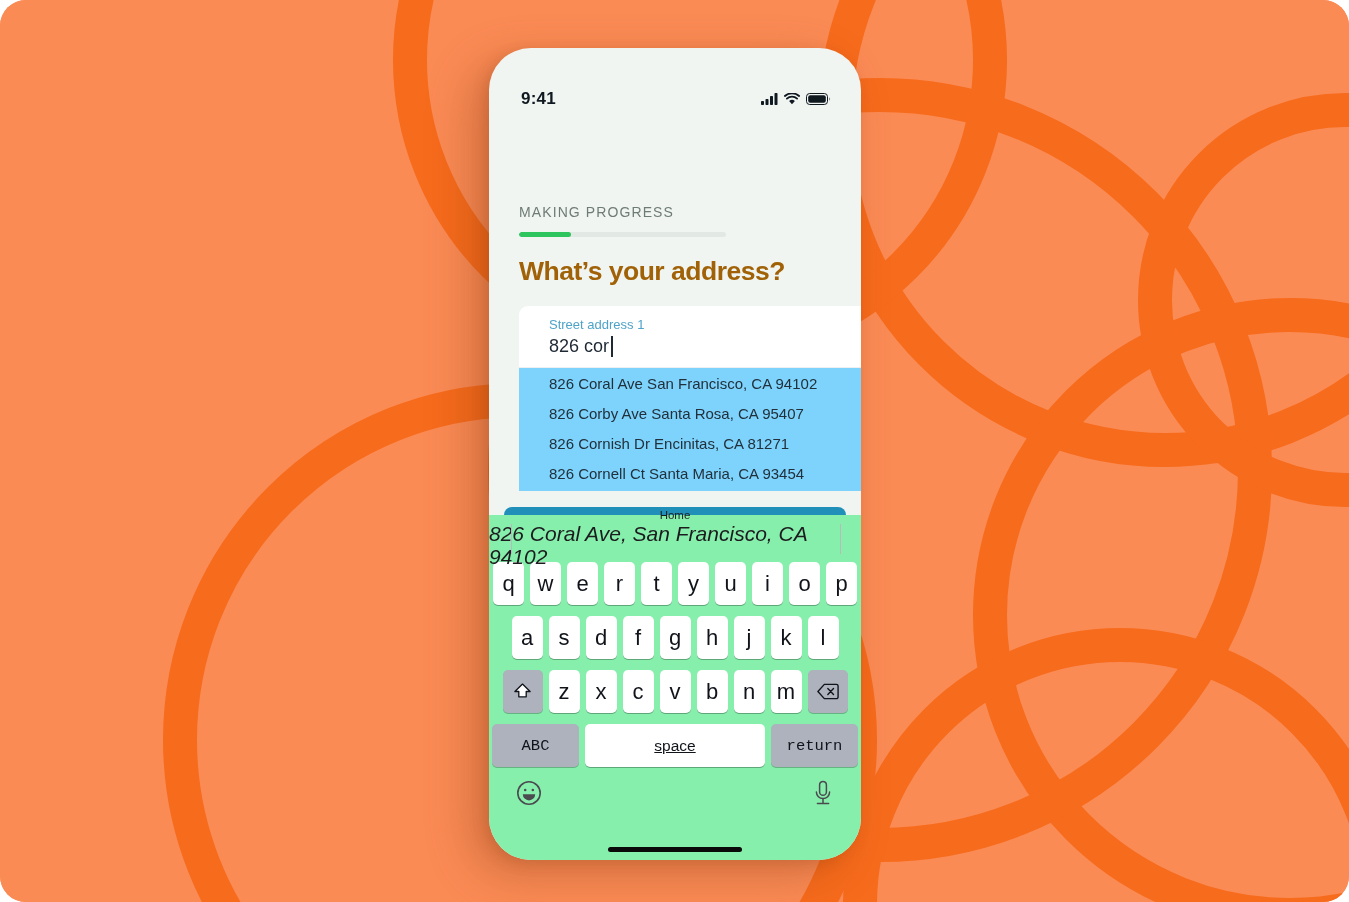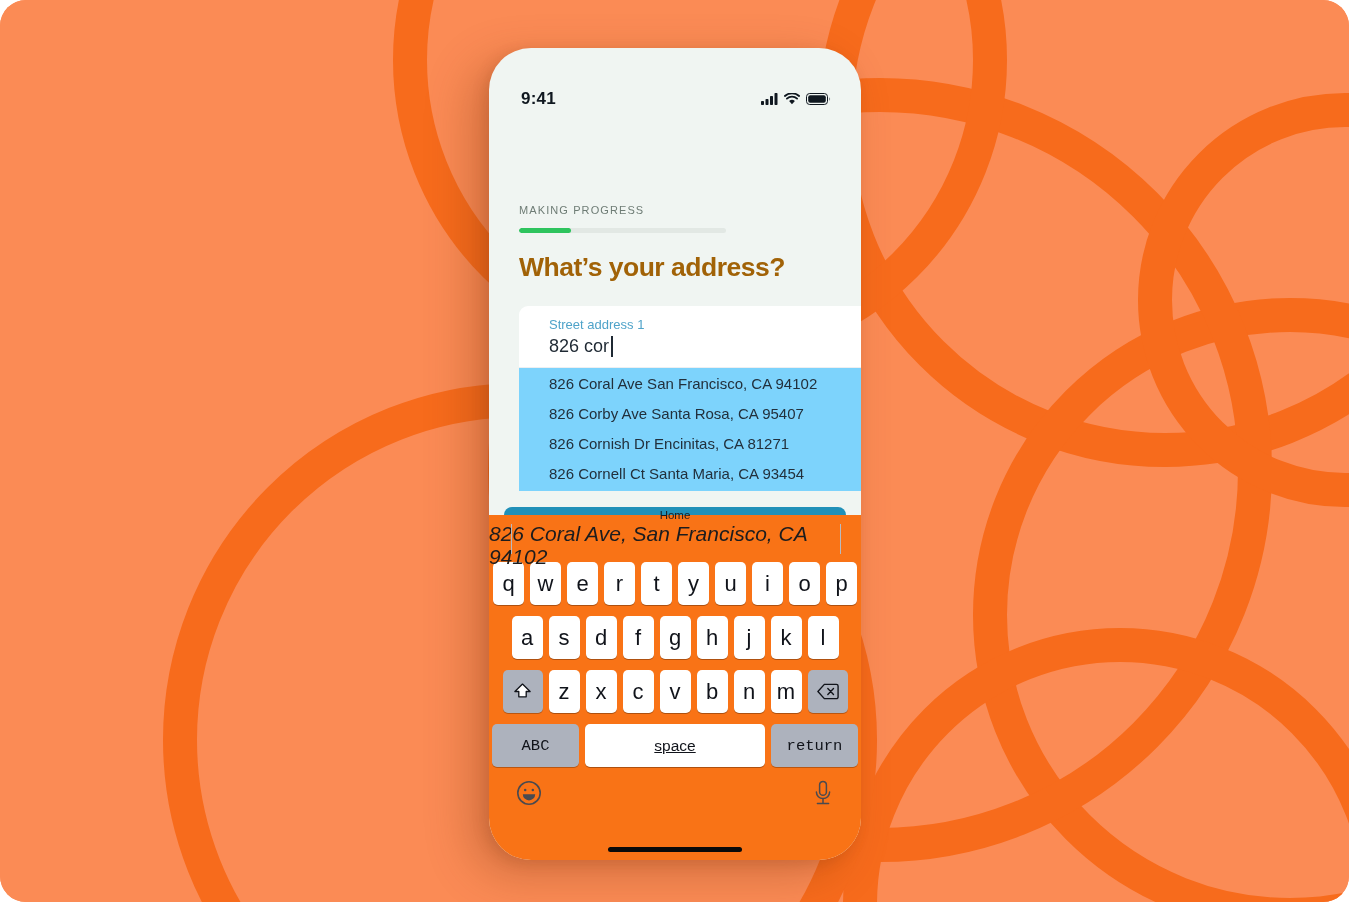--- a/index.html
+++ b/index.html
@@ -42,21 +42,21 @@
   .status-time {
     font-size: 17px; font-weight: bold; color: #101820;
     letter-spacing: .2px;
   }
   .status-icons { display: flex; align-items: center; gap: 6px; }
 
   
   .content { position: absolute; top: 48px; left: 0; right: 0; }
   .progress-label {
     margin: 108px 0 0 30px;
-    font-size: 11px; letter-spacing: 1.1px;
+    font-size: 14px; letter-spacing: 1.1px;
     color: #6E7C75; font-weight: 500;
   }
   .progress-track {
     margin: 12px 0 0 30px;
     width: 207px; height: 5px;
     background: #E2E8E4; border-radius: 4px;
     overflow: hidden;
   }
   .progress-fill { height: 100%; border-radius: 4px; }
 
@@ -104,21 +104,21 @@
     border: none; border-radius: 8px;
     color: #ffffff; font-size: 17px; font-weight: bold;
     font-family: "Liberation Sans", sans-serif;
     cursor: pointer;
   }
 
   
   .keyboard {
     position: absolute; bottom: 0; left: 0;
     width: 372px; height: 345px;
-    background: #f97316;
+    background: #86efac;
   }
   .predictive {
     height: 47px; width: 100%;
     display: flex; align-items: center; justify-content: center;
     position: relative;
   }
   .predictive-center {
     display: flex; flex-direction: column; align-items: center;
     line-height: 1.05;
   }

